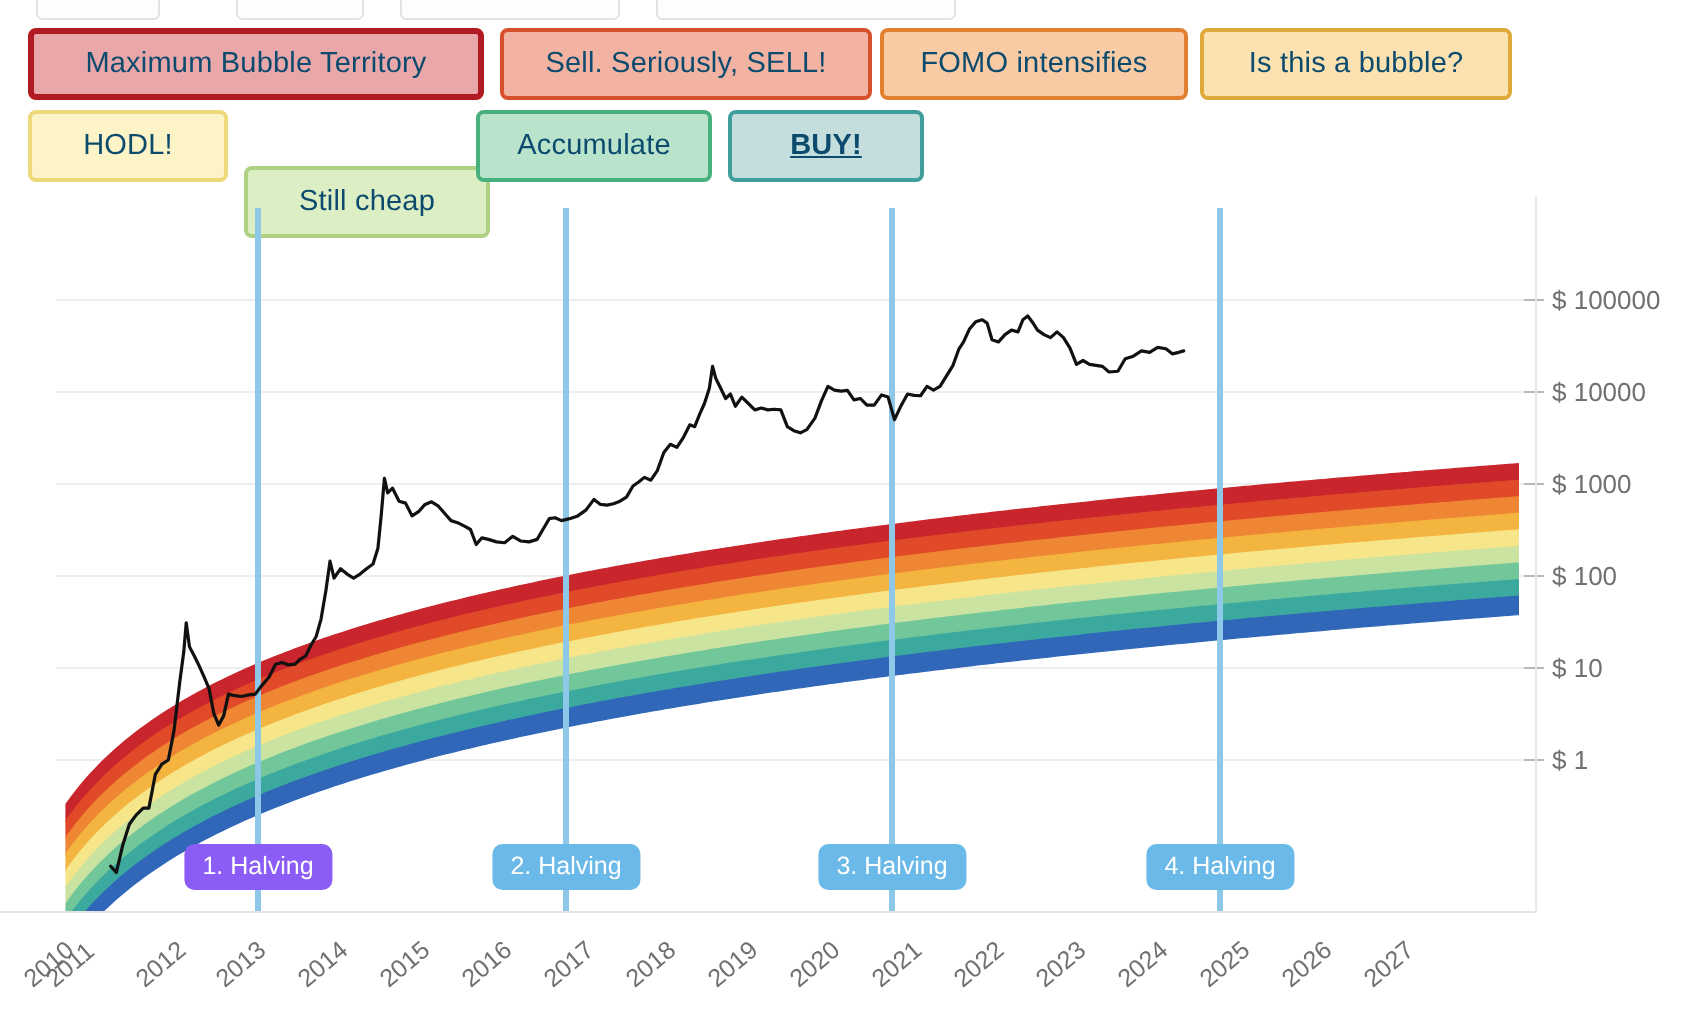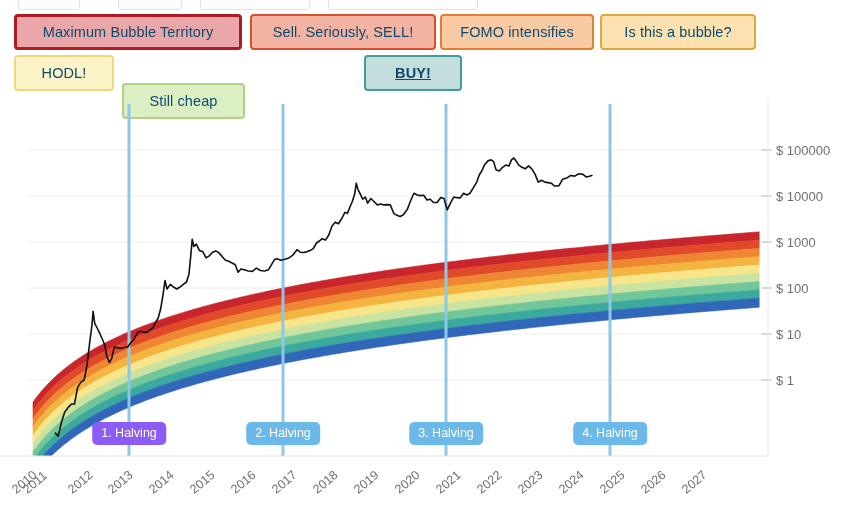--- a/index.html
+++ b/index.html
@@ -82,20 +82,21 @@
   <div class="legend-row row1" id="legend-row-1">
       <div class="chip-box" style="left: 14px; width: 228px; background: rgb(234, 167, 170); border: 3px solid rgb(176, 27, 34);">Maximum Bubble Territory</div>
       <div class="chip-box" style="left: 250px; width: 186px; background: rgb(243, 179, 162); border: 2px solid rgb(214, 80, 44);">Sell. Seriously, SELL!</div>
       <div class="chip-box" style="left: 440px; width: 154px; background: rgb(248, 203, 165); border: 2px solid rgb(226, 128, 47);">FOMO intensifies</div>
       <div class="chip-box" style="left: 600px; width: 156px; background: rgb(251, 226, 176); border: 2px solid rgb(223, 169, 58);">Is this a bubble?</div>
     </div>
 
   <div class="legend-row row2" id="legend-row-2">
       <div class="chip-box" style="left: 14px; width: 100px; background: rgb(252, 244, 198); border: 2px solid rgb(237, 217, 121);">HODL!</div>
       <div class="chip-box" style="left: 122px; width: 123px; background: rgb(220, 238, 195); border: 2px solid rgb(174, 209, 131); margin-top: 28px;">Still cheap</div>
+      <div class="chip-box" style="left: 238px; width: 118px; background: rgb(185, 227, 203); border: 2px solid rgb(71, 176, 124);">Accumulate</div>
       <div class="chip-box bold-underline" style="left: 364px; width: 98px; background: rgb(195, 222, 221); border: 2px solid rgb(63, 158, 155);">BUY!</div>
     </div>
 
   <div class="plot">
     <svg class="plot-svg" width="850" height="360" viewBox="0 0 850 360">
       <g id="grid-group">
           <line x1="28" x2="768" y1="52" y2="52" stroke="#eeeeee" stroke-width="1"></line>
           <line x1="28" x2="768" y1="98" y2="98" stroke="#eeeeee" stroke-width="1"></line>
           <line x1="28" x2="768" y1="144" y2="144" stroke="#eeeeee" stroke-width="1"></line>
           <line x1="28" x2="768" y1="190" y2="190" stroke="#eeeeee" stroke-width="1"></line>

